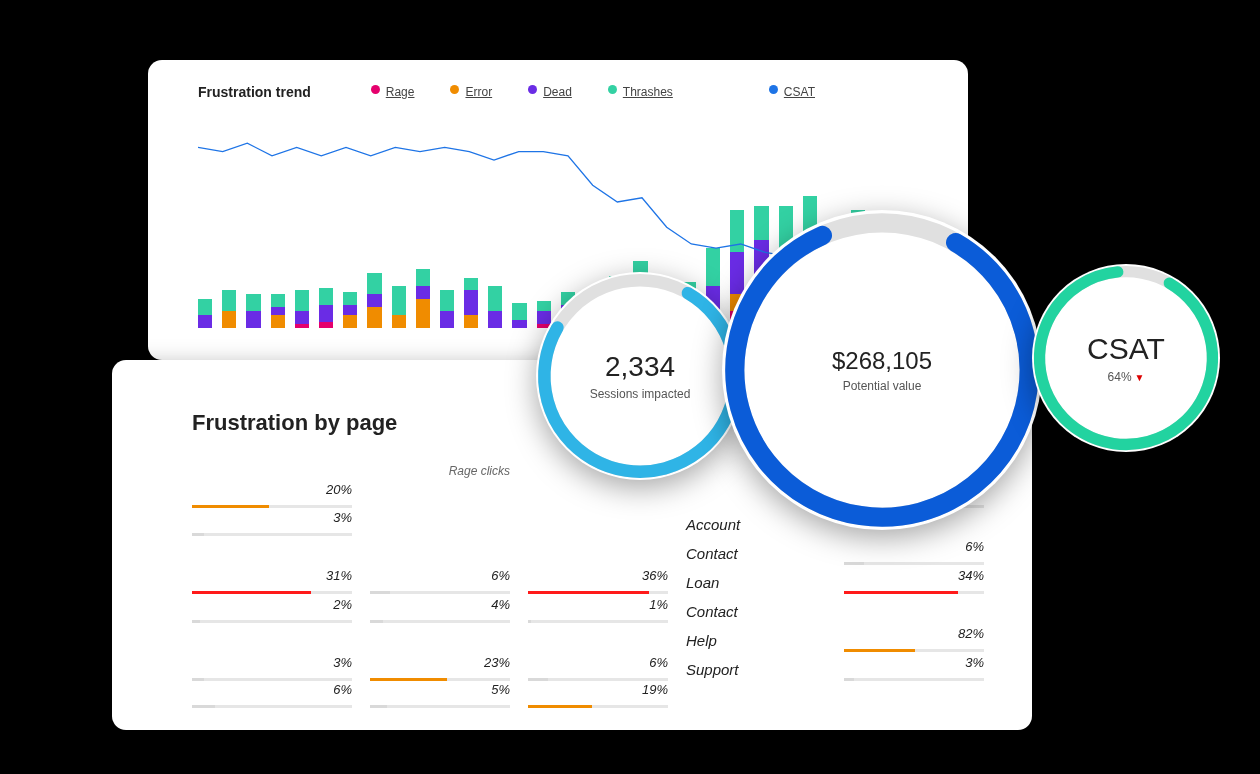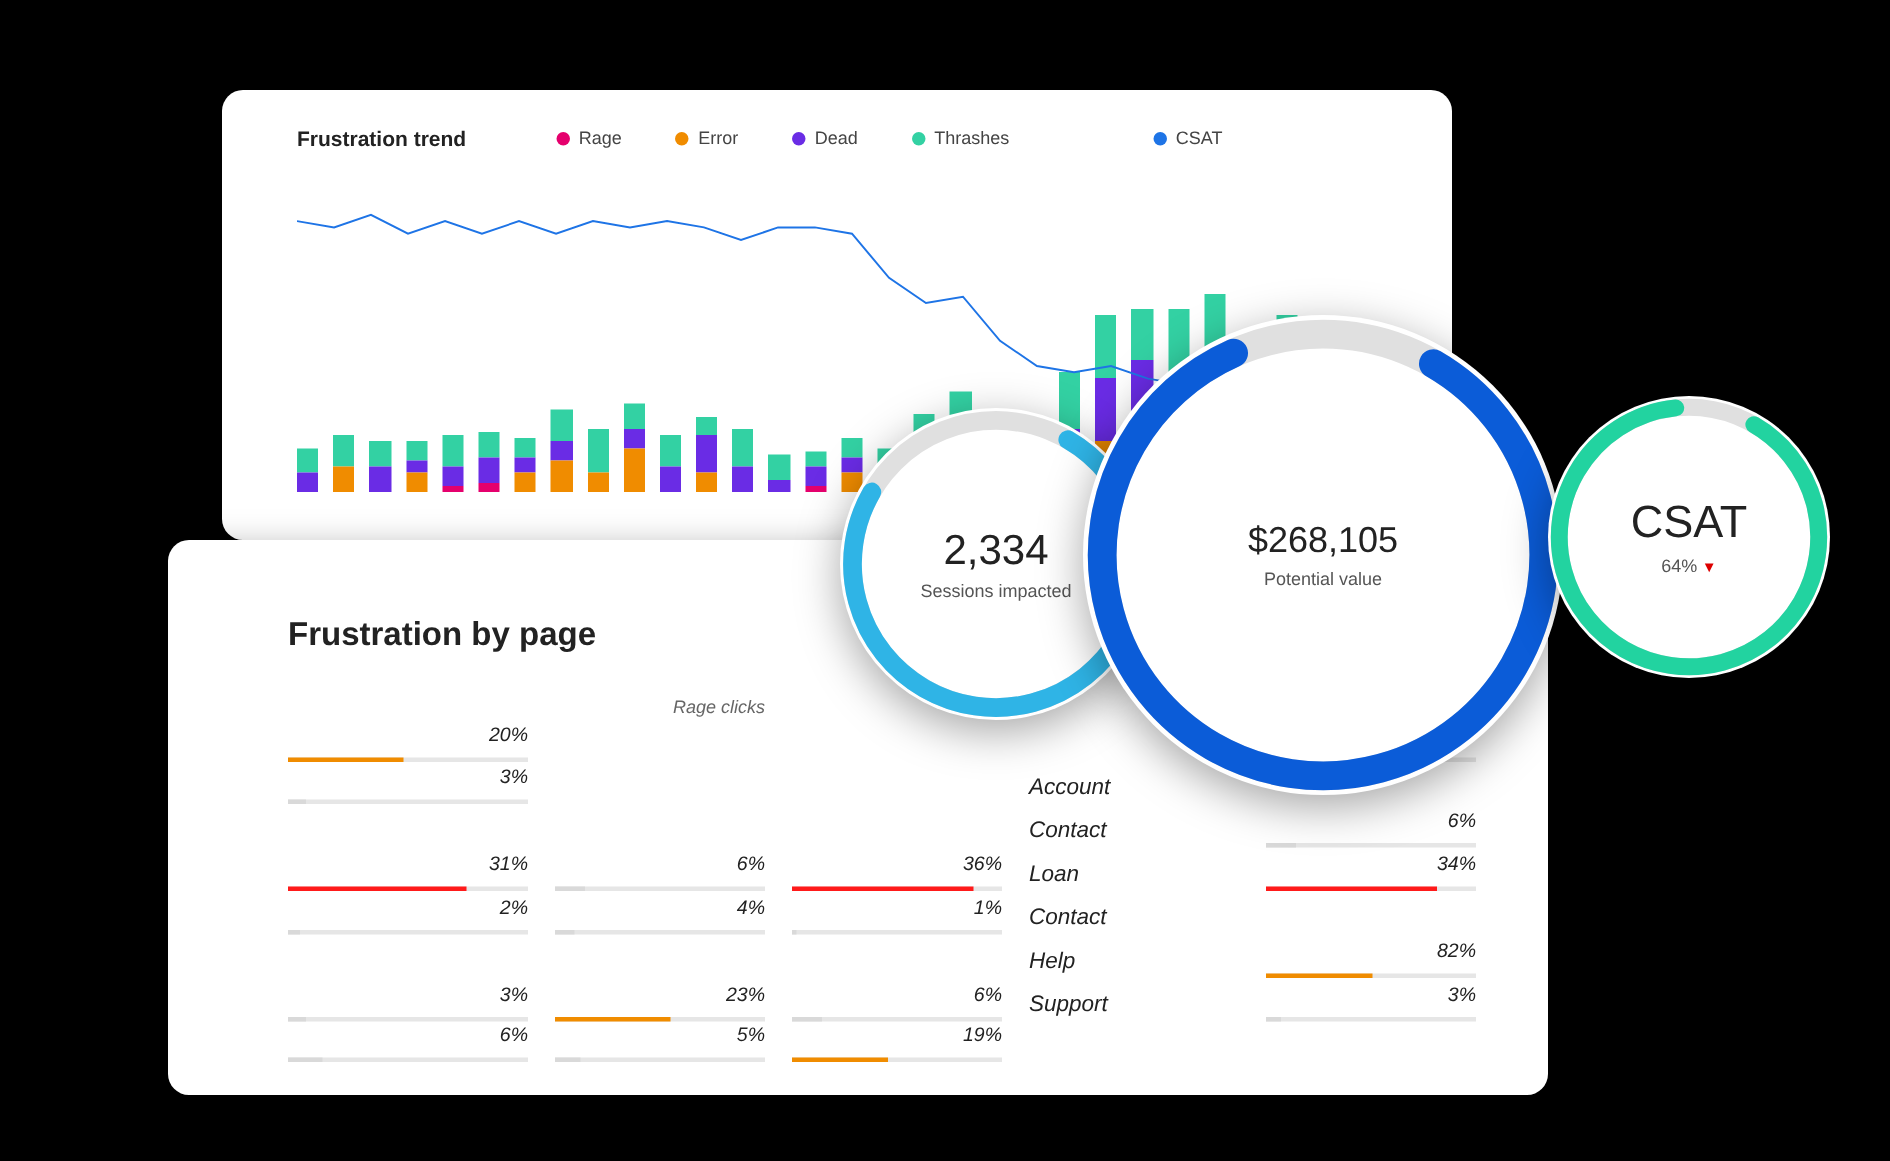--- a/index.html
+++ b/index.html
@@ -26,21 +26,21 @@
   #trend-card {
     left: 108px;
     top: 20px;
     width: 820px;
     height: 300px;
     padding: 24px 30px 16px 50px;
   }
   .trend-header { display: flex; align-items: center; gap: 30px; }
   .trend-title { font-size: 14px; font-weight: 700; margin-right: 30px; }
   .legend { display: flex; gap: 36px; font-size: 12px; color: #444; align-items: center; }
-  .lg-item { display: flex; align-items: center; gap: 6px; }
+  .lg-item { display: flex; gap: 6px; text-decoration: underline; }
   .dot { width: 9px; height: 9px; border-radius: 50%; display: inline-block; }
   .chart-area {
     position: relative;
     margin-top: 18px;
     height: 210px;
     width: 740px;
   }
   .bars {
     position: absolute; inset: 0;
     display: flex; align-items: flex-end; gap: 10px;
@@ -79,21 +79,21 @@
     border-radius: 50%;
     display: flex;
     flex-direction: column;
     align-items: center;
     justify-content: center;
     box-shadow: 0 8px 30px rgba(0,0,0,0.35);
   }
   .circle .ring { position: absolute; inset: 0; }
   .circle .value { font-size: 28px; font-weight: 400; }
   .circle .sub { font-size: 12px; color: #555; margin-top: 4px; }
-  #circle-sessions { left: 520px; top: 232px; width: 208px; height: 208px; }
+  #circle-sessions { left: 496px; top: 232px; width: 208px; height: 208px; }
   #circle-value { left: 682px; top: 170px; width: 320px; height: 320px; }
   #circle-value .value { font-size: 24px; }
   #circle-csat { left: 992px; top: 224px; width: 188px; height: 188px; }
   #circle-csat .value { font-size: 30px; }
   .trend-down { color: #d00; font-size: 10px; margin-left: 3px; }
 </style>
 </head>
 <body>
 
 <div class="stage">

